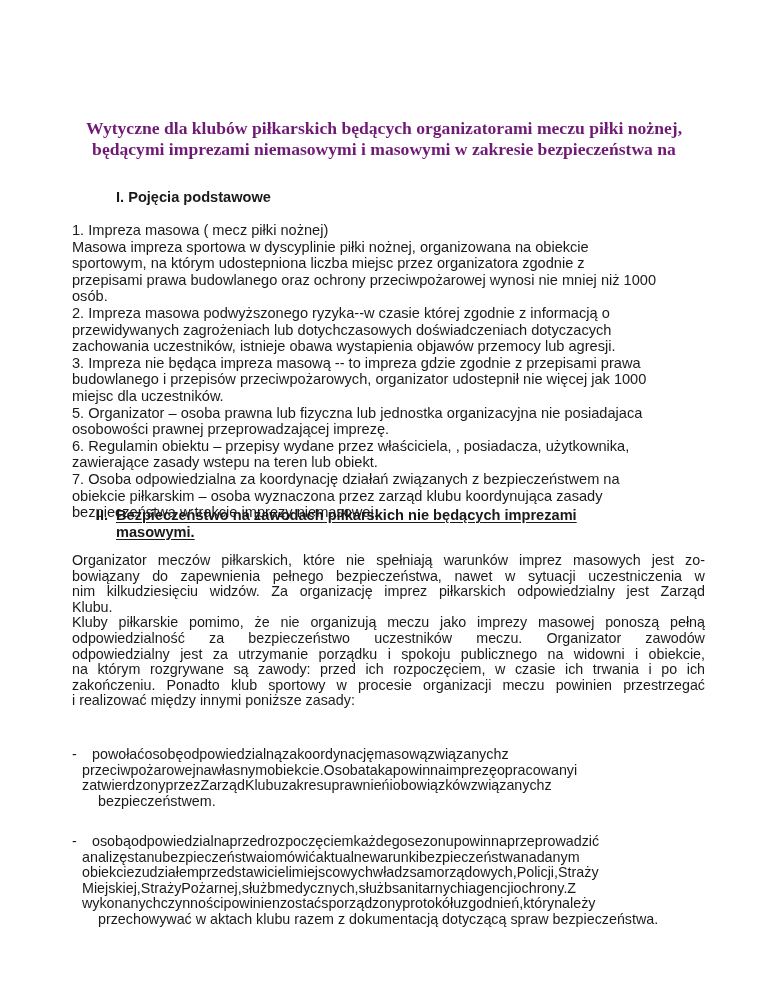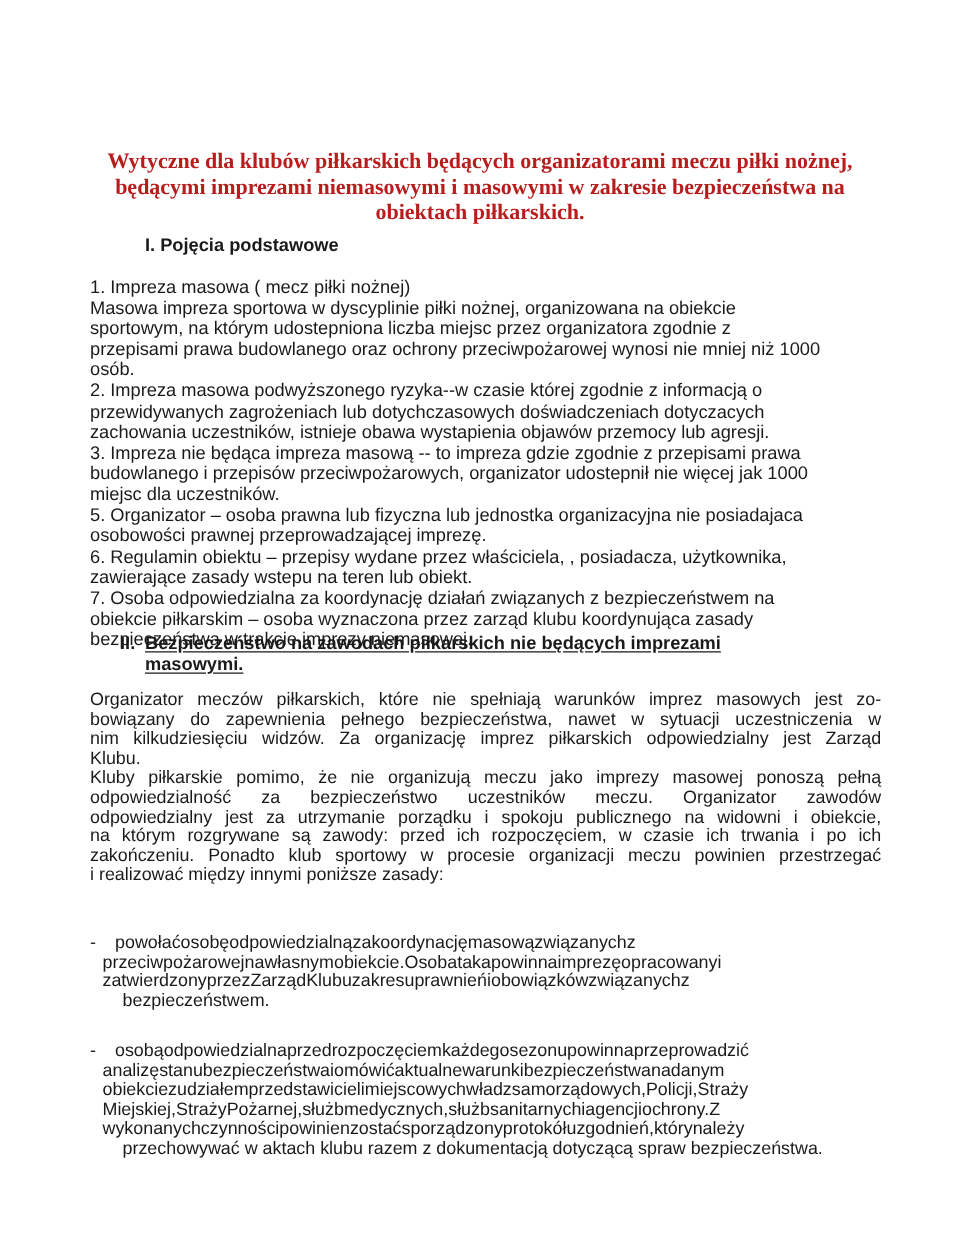--- a/index.html
+++ b/index.html
@@ -1,21 +1,21 @@
 <!DOCTYPE html>
 <html><head>
 <meta charset="utf-8">
 <style>
   html, body { margin: 0; padding: 0; background: #ffffff; }
   body { width: 768px; height: 994px; overflow: hidden; position: relative; color: #1a1a1a; }
   .page { position: absolute; left: 0; top: 0; width: 768px; height: 994px; background: #fff; }
   .title {
     position: absolute; left: 60px; top: 118px; width: 648px;
     font-family: "Liberation Serif", "DejaVu Serif", serif;
-    font-weight: bold; font-size: 17.6px; line-height: 20.5px; text-align: center; color: #b91c1c;
+    font-weight: bold; font-size: 17.6px; line-height: 20.5px; text-align: center; color: #701a75;
   }
   .title div { white-space: nowrap; }
   .body-font { font-family: "Liberation Sans", "DejaVu Sans", sans-serif; font-size: 14.6px; }
   .sec1-head { position: absolute; left: 116px; top: 189px; font-weight: bold; line-height: 17px; white-space: nowrap; }
   .block { position: absolute; left: 72px; width: 640px; line-height: 16.6px; margin-top: 16px; }
   .block .ln { white-space: nowrap; }
   .sec2-head { position: absolute; left: 96px; top: 507px; font-weight: bold; line-height: 16.6px; }
   .sec2-head .num { position: absolute; left: 0; top: 0; }
   .sec2-head .txt { position: absolute; left: 20px; top: 0; white-space: nowrap; text-decoration: underline; text-underline-offset: 2px; }
   .just { position: absolute; left: 72px; width: 633px; line-height: 15.6px; font-size: 14.3px; }
@@ -30,21 +30,20 @@
   .w { display: inline; }
 </style>
 </head>
 <body>
 
 <div class="page">
 
   <div class="title">
     <div>Wytyczne dla klubów piłkarskich będących organizatorami meczu piłki nożnej,</div>
     <div>będącymi  imprezami niemasowymi i masowymi w zakresie bezpieczeństwa na</div>
-    <div>obiektach piłkarskich.</div>
   </div>
 
   <div class="sec1-head body-font">I. Pojęcia podstawowe</div>
 
   <div class="block body-font" style="top:206px;">
     <div class="ln">1. Impreza masowa ( mecz piłki nożnej)</div>
     <div class="ln">Masowa impreza sportowa w dyscyplinie piłki nożnej, organizowana na obiekcie</div>
     <div class="ln">sportowym, na którym udostepniona liczba miejsc przez organizatora zgodnie z</div>
     <div class="ln">przepisami prawa budowlanego oraz ochrony przeciwpożarowej wynosi nie mniej niż 1000</div>
     <div class="ln">osób.</div>

